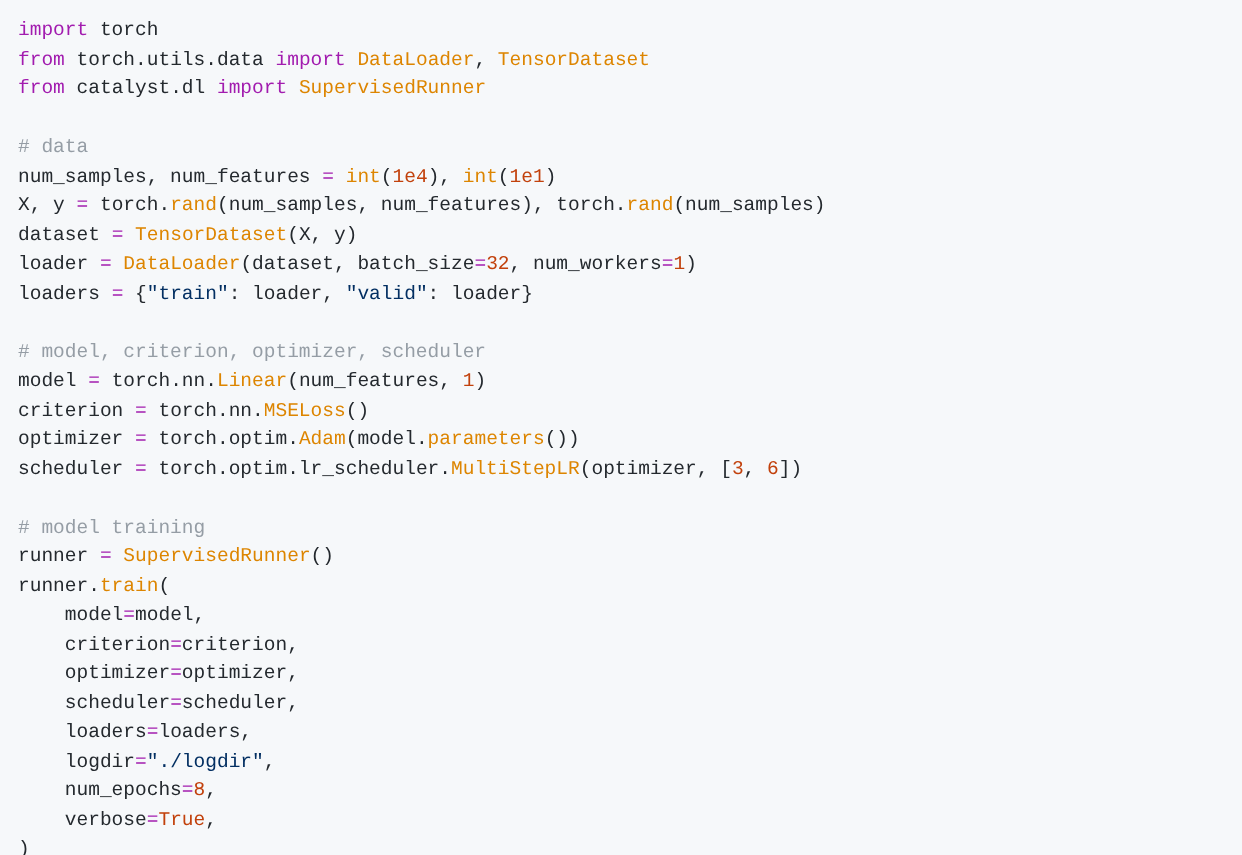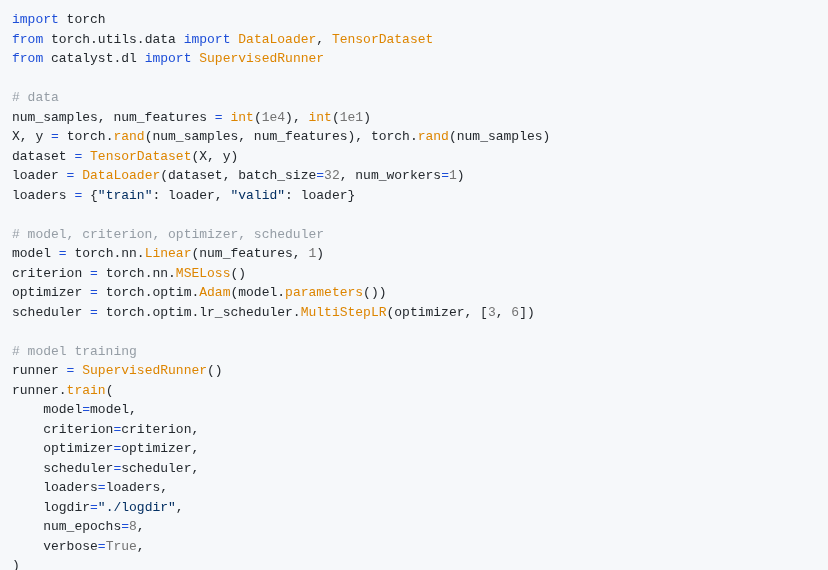--- a/index.html
+++ b/index.html
@@ -12,23 +12,23 @@
     color: #24292e;
     width: 828px;
     box-sizing: border-box;
   }
   pre {
     margin: 0;
     white-space: pre;
     font-family: inherit;
   }
   .line { display: block; min-height: 1.5em; }
-  .kw   { color: #1d4ed8; }  
+  .kw   { color: #a21caf; }  
   .fn   { color: #dd8500; text-align: right; }  
-  .num  { color: #737373; }  
+  .num  { color: #c2410c; }  
   .str  { color: #032f62; }  
   .com  { color: #959da5; margin-top: 29px; }  
   .txt  { color: #24292e; }  
 </style>
 </head>
 <body>
 
 <pre id="code-root"><span class="line"><span class="kw">import</span><span class="txt"> torch</span></span><span class="line"><span class="kw">from</span><span class="txt"> torch.utils.data </span><span class="kw">import</span><span class="txt"> </span><span class="fn">DataLoader</span><span class="txt">, </span><span class="fn">TensorDataset</span></span><span class="line"><span class="kw">from</span><span class="txt"> catalyst.dl </span><span class="kw">import</span><span class="txt"> </span><span class="fn">SupervisedRunner</span></span><span class="line">&nbsp;</span><span class="line"><span class="com"># data</span></span><span class="line"><span class="txt">num_samples, num_features </span><span class="kw">=</span><span class="txt"> </span><span class="fn">int</span><span class="txt">(</span><span class="num">1e4</span><span class="txt">), </span><span class="fn">int</span><span class="txt">(</span><span class="num">1e1</span><span class="txt">)</span></span><span class="line"><span class="txt">X, y </span><span class="kw">=</span><span class="txt"> torch.</span><span class="fn">rand</span><span class="txt">(num_samples, num_features), torch.</span><span class="fn">rand</span><span class="txt">(num_samples)</span></span><span class="line"><span class="txt">dataset </span><span class="kw">=</span><span class="txt"> </span><span class="fn">TensorDataset</span><span class="txt">(X, y)</span></span><span class="line"><span class="txt">loader </span><span class="kw">=</span><span class="txt"> </span><span class="fn">DataLoader</span><span class="txt">(dataset, batch_size</span><span class="kw">=</span><span class="num">32</span><span class="txt">, num_workers</span><span class="kw">=</span><span class="num">1</span><span class="txt">)</span></span><span class="line"><span class="txt">loaders </span><span class="kw">=</span><span class="txt"> {</span><span class="str">"train"</span><span class="txt">: loader, </span><span class="str">"valid"</span><span class="txt">: loader}</span></span><span class="line">&nbsp;</span><span class="line"><span class="com"># model, criterion, optimizer, scheduler</span></span><span class="line"><span class="txt">model </span><span class="kw">=</span><span class="txt"> torch.nn.</span><span class="fn">Linear</span><span class="txt">(num_features, </span><span class="num">1</span><span class="txt">)</span></span><span class="line"><span class="txt">criterion </span><span class="kw">=</span><span class="txt"> torch.nn.</span><span class="fn">MSELoss</span><span class="txt">()</span></span><span class="line"><span class="txt">optimizer </span><span class="kw">=</span><span class="txt"> torch.optim.</span><span class="fn">Adam</span><span class="txt">(model.</span><span class="fn">parameters</span><span class="txt">())</span></span><span class="line"><span class="txt">scheduler </span><span class="kw">=</span><span class="txt"> torch.optim.lr_scheduler.</span><span class="fn">MultiStepLR</span><span class="txt">(optimizer, [</span><span class="num">3</span><span class="txt">, </span><span class="num">6</span><span class="txt">])</span></span><span class="line">&nbsp;</span><span class="line"><span class="com"># model training</span></span><span class="line"><span class="txt">runner </span><span class="kw">=</span><span class="txt"> </span><span class="fn">SupervisedRunner</span><span class="txt">()</span></span><span class="line"><span class="txt">runner.</span><span class="fn">train</span><span class="txt">(</span></span><span class="line"><span class="txt">    model</span><span class="kw">=</span><span class="txt">model,</span></span><span class="line"><span class="txt">    criterion</span><span class="kw">=</span><span class="txt">criterion,</span></span><span class="line"><span class="txt">    optimizer</span><span class="kw">=</span><span class="txt">optimizer,</span></span><span class="line"><span class="txt">    scheduler</span><span class="kw">=</span><span class="txt">scheduler,</span></span><span class="line"><span class="txt">    loaders</span><span class="kw">=</span><span class="txt">loaders,</span></span><span class="line"><span class="txt">    logdir</span><span class="kw">=</span><span class="str">"./logdir"</span><span class="txt">,</span></span><span class="line"><span class="txt">    num_epochs</span><span class="kw">=</span><span class="num">8</span><span class="txt">,</span></span><span class="line"><span class="txt">    verbose</span><span class="kw">=</span><span class="num">True</span><span class="txt">,</span></span><span class="line"><span class="txt">)</span></span></pre>
 
 </body></html>

